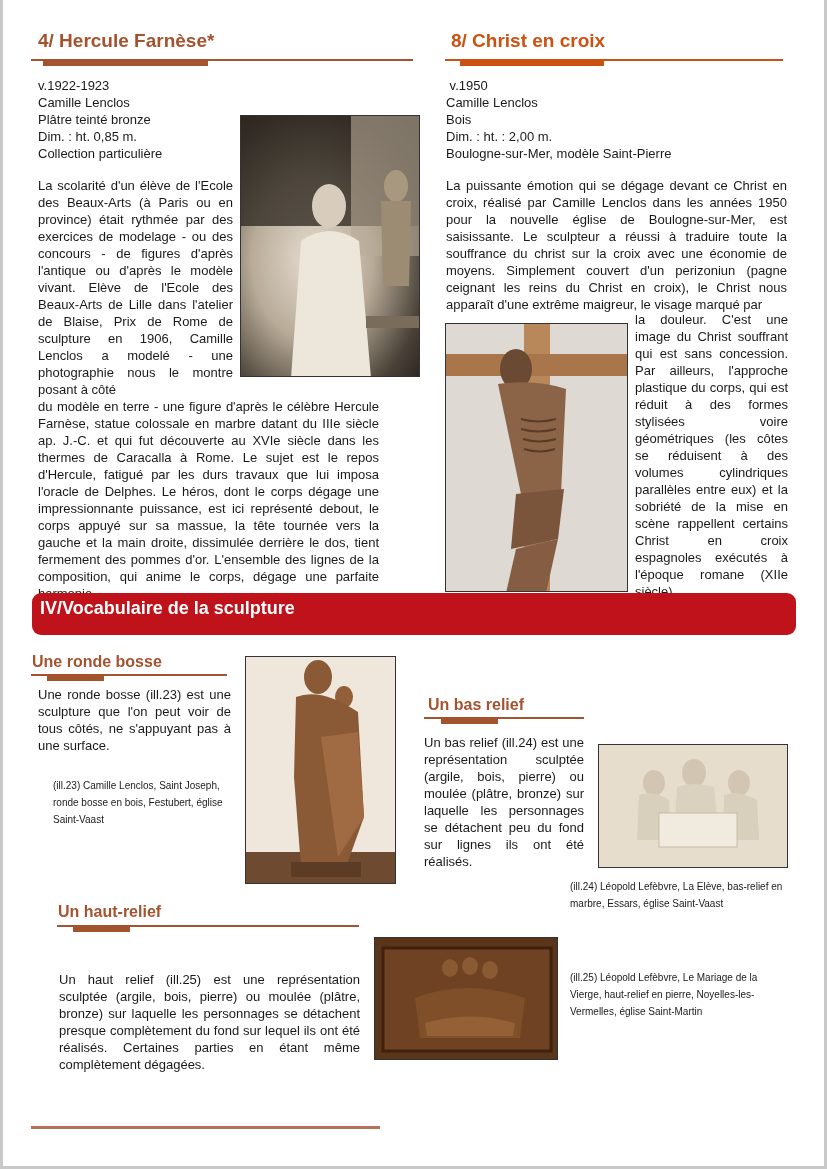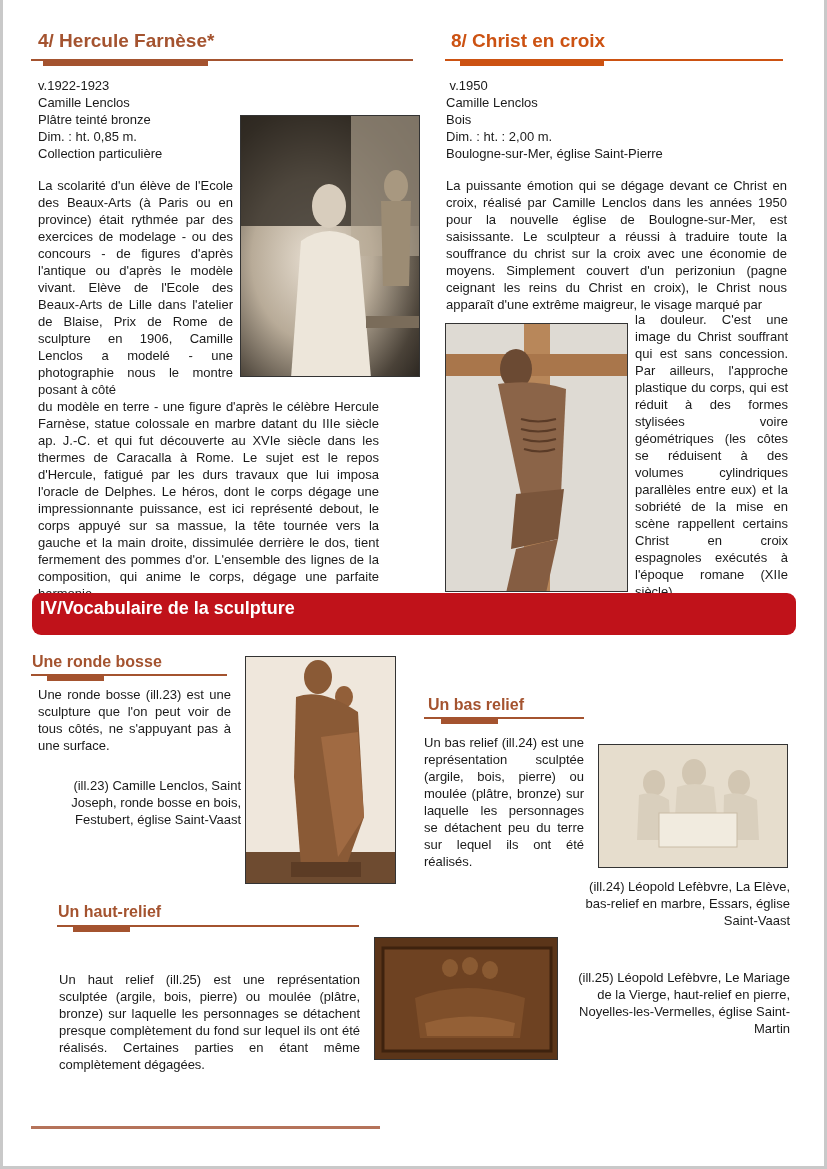--- a/index.html
+++ b/index.html
@@ -13,21 +13,21 @@
   .page-edge-right { position: absolute; right: 0; top: 0; width: 3px; height: 1169px; background: #c9c9c9; }
   .page-edge-bottom { position: absolute; left: 0; bottom: 0; width: 827px; height: 3px; background: #c9c9c9; }
   .abs { position: absolute; }
 
   .h-title { font-weight: bold; font-size: 19px; }
   .rule-thin { position: absolute; height: 2px; }
   .rule-thick { position: absolute; height: 6px; }
 
   .meta { font-size: 13px; line-height: 17px; }
   .body-text { font-size: 13px; line-height: 17px; text-align: justify; }
-  .caption { font-size: 13px; line-height: 17px; text-align: right; }
+  .caption { font-size: 10px; line-height: 17px; }
 
   .photo { position: absolute; border: 1px solid #333; box-sizing: border-box; overflow: hidden; }
 
   .section-bar {
     position: absolute; left: 32px; top: 593px; width: 764px; height: 42px;
     background: #c0121a;
     border-radius: 9px;
   }
   .section-bar span {
     position: absolute; left: 8px; top: 5px; color: #fff; font-weight: bold; font-size: 18px;
@@ -70,21 +70,21 @@
 
 <div class="abs h-title" style="left:451px; top:30px; color:#cc5212;">8/ Christ en croix</div>
 <div class="rule-thin" style="left:445px; top:59px; width:338px; background:#cc5212;"></div>
 <div class="rule-thick" style="left:460px; top:60px; width:144px; background:#cc5212;"></div>
 
 <div class="abs meta" style="left:446px; top:77px;">
   <div style="white-space:pre;"> v.1950</div>
   <div>Camille Lenclos</div>
   <div>Bois</div>
   <div>Dim. : ht. : 2,00 m.</div>
-  <div>Boulogne-sur-Mer, église Saint-Pierre</div>
+  <div>Boulogne-sur-Mer, modèle Saint-Pierre</div>
 </div>
 
 <div class="abs body-text" style="left:446px; top:177px; width:341px;">La puissante émotion qui se dégage devant ce Christ en croix, réalisé par Camille Lenclos dans les années 1950 pour la nouvelle église de Boulogne-sur-Mer, est saisissante. Le sculpteur a réussi à traduire toute la souffrance du christ sur la croix avec une économie de moyens. Simplement couvert d'un perizoniun (pagne ceignant les reins du Christ en croix), le Christ nous apparaît d'une extrême maigreur, le visage marqué par</div>
 
 <div class="photo" style="left:445px; top:323px; width:183px; height:269px; background:#e3e0da;">
   <svg width="183" height="269" viewBox="0 0 183 269">
     <rect x="0" y="0" width="183" height="269" fill="#dedad3"></rect>
     <rect x="78" y="0" width="26" height="269" fill="#b8875a"></rect>
     <rect x="0" y="30" width="183" height="22" fill="#a9764b"></rect>
     <ellipse cx="70" cy="45" rx="16" ry="20" fill="#6b4a33"></ellipse>
@@ -120,21 +120,21 @@
     <ellipse cx="98" cy="40" rx="9" ry="11" fill="#925f39"></ellipse>
     <path d="M50 40 Q75 30 112 55 L118 160 L100 210 L55 210 L48 120 Z" fill="#8a5a36"></path>
     <path d="M75 80 L112 75 L118 160 L92 200 Z" fill="#a06a42"></path>
     <rect x="45" y="205" width="70" height="15" fill="#5c3c25"></rect>
   </svg>
 </div>
 
 <div class="abs sub-title" style="left:428px; top:696px;">Un bas relief</div>
 <div class="rule-thin" style="left:424px; top:717px; width:160px; background:#a4532f;"></div>
 <div class="rule-thick" style="left:441px; top:718px; width:57px; background:#a4532f;"></div>
-<div class="abs body-text" style="left:424px; top:734px; width:160px;">Un bas relief (ill.24) est une représentation sculptée (argile, bois, pierre) ou moulée (plâtre, bronze) sur laquelle les personnages se détachent peu du terre sur lequel ils ont été réalisés.</div>
+<div class="abs body-text" style="left:424px; top:734px; width:160px;">Un bas relief (ill.24) est une représentation sculptée (argile, bois, pierre) ou moulée (plâtre, bronze) sur laquelle les personnages se détachent peu du fond sur lignes ils ont été réalisés.</div>
 
 <div class="photo" style="left:598px; top:744px; width:190px; height:124px; background:#e8e0d1;">
   <svg width="190" height="124" viewBox="0 0 190 124">
     <rect x="0" y="0" width="190" height="124" fill="#e6ddcd"></rect>
     <ellipse cx="55" cy="38" rx="11" ry="13" fill="#d2c6b2"></ellipse>
     <ellipse cx="95" cy="28" rx="12" ry="14" fill="#d2c6b2"></ellipse>
     <ellipse cx="140" cy="38" rx="11" ry="13" fill="#d2c6b2"></ellipse>
     <path d="M40 50 Q55 45 70 55 L72 95 L38 95 Z" fill="#d9cfbd"></path>
     <path d="M78 42 Q95 36 115 42 L118 72 L76 72 Z" fill="#dbd1bf"></path>
     <path d="M125 50 Q140 45 158 55 L160 95 L124 95 Z" fill="#d9cfbd"></path>

